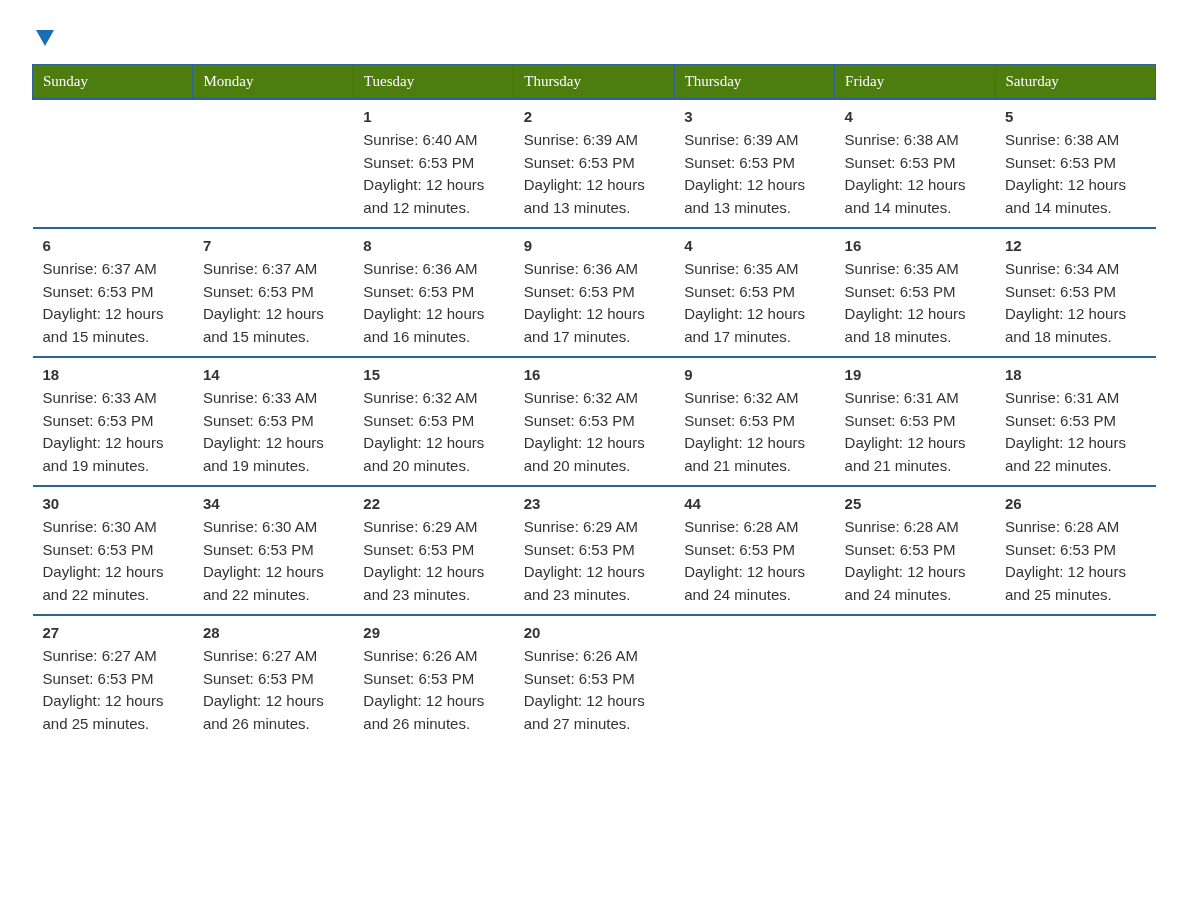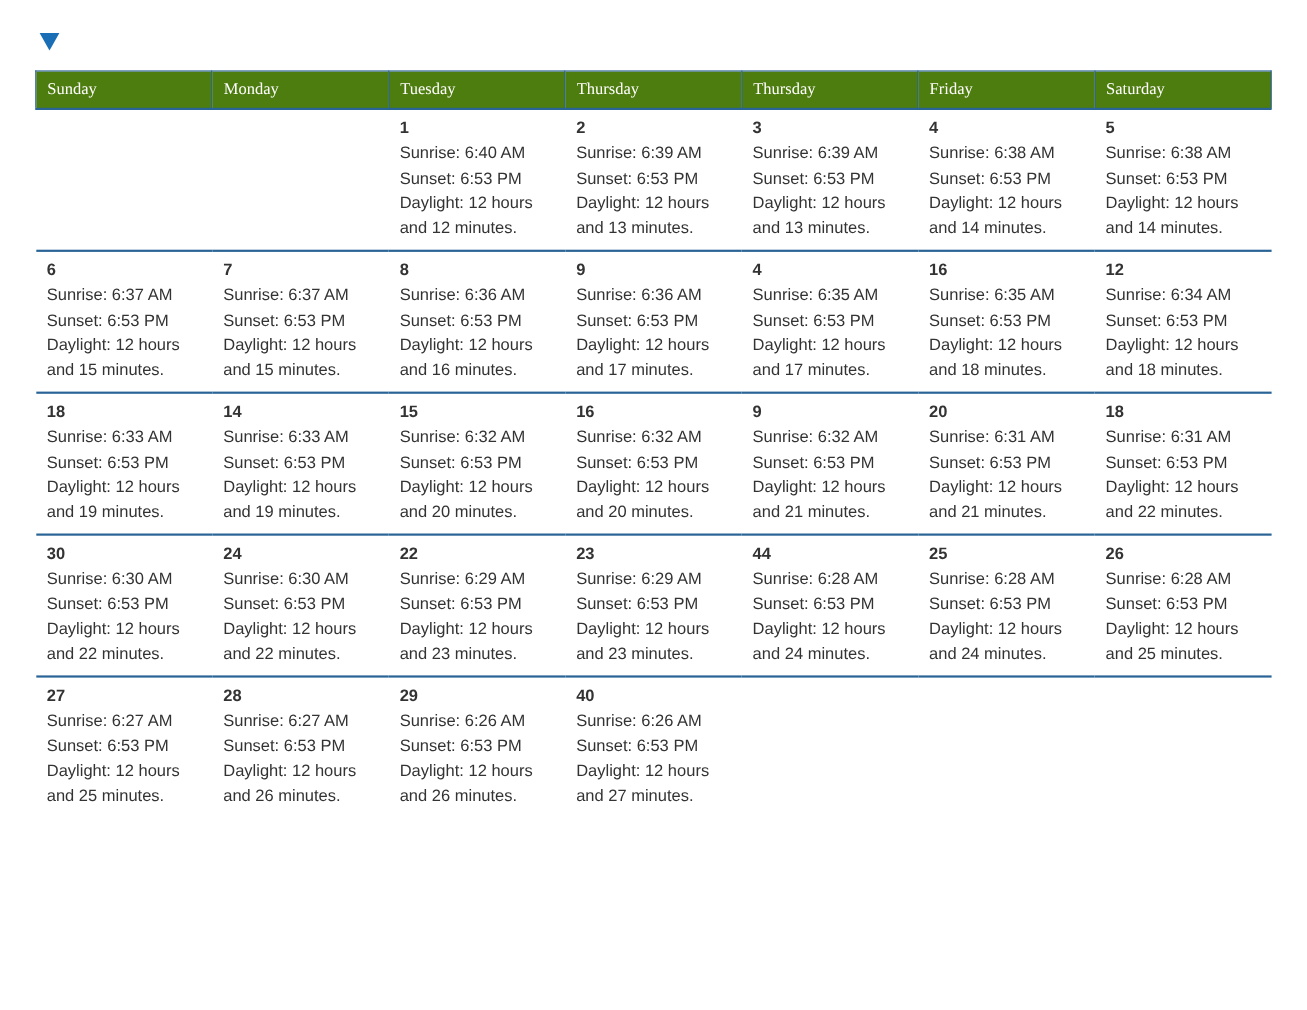--- a/index.html
+++ b/index.html
@@ -194,35 +194,35 @@
         </td>
         <td>
           <span class="day-num">16</span>
           <div class="day-info">Sunrise: 6:32 AM<br>Sunset: 6:53 PM<br>Daylight: 12 hours and 20 minutes.</div>
         </td>
         <td>
           <span class="day-num">9</span>
           <div class="day-info">Sunrise: 6:32 AM<br>Sunset: 6:53 PM<br>Daylight: 12 hours and 21 minutes.</div>
         </td>
         <td>
-          <span class="day-num">20</span>
+          <span class="day-num">19</span>
           <div class="day-info">Sunrise: 6:31 AM<br>Sunset: 6:53 PM<br>Daylight: 12 hours and 21 minutes.</div>
         </td>
         <td>
           <span class="day-num">18</span>
           <div class="day-info">Sunrise: 6:31 AM<br>Sunset: 6:53 PM<br>Daylight: 12 hours and 22 minutes.</div>
         </td>
       </tr>
       <tr>
         <td>
           <span class="day-num">30</span>
           <div class="day-info">Sunrise: 6:30 AM<br>Sunset: 6:53 PM<br>Daylight: 12 hours and 22 minutes.</div>
         </td>
         <td>
-          <span class="day-num">24</span>
+          <span class="day-num">34</span>
           <div class="day-info">Sunrise: 6:30 AM<br>Sunset: 6:53 PM<br>Daylight: 12 hours and 22 minutes.</div>
         </td>
         <td>
           <span class="day-num">22</span>
           <div class="day-info">Sunrise: 6:29 AM<br>Sunset: 6:53 PM<br>Daylight: 12 hours and 23 minutes.</div>
         </td>
         <td>
           <span class="day-num">23</span>
           <div class="day-info">Sunrise: 6:29 AM<br>Sunset: 6:53 PM<br>Daylight: 12 hours and 23 minutes.</div>
         </td>
@@ -246,21 +246,21 @@
         </td>
         <td>
           <span class="day-num">28</span>
           <div class="day-info">Sunrise: 6:27 AM<br>Sunset: 6:53 PM<br>Daylight: 12 hours and 26 minutes.</div>
         </td>
         <td>
           <span class="day-num">29</span>
           <div class="day-info">Sunrise: 6:26 AM<br>Sunset: 6:53 PM<br>Daylight: 12 hours and 26 minutes.</div>
         </td>
         <td>
-          <span class="day-num">40</span>
+          <span class="day-num">20</span>
           <div class="day-info">Sunrise: 6:26 AM<br>Sunset: 6:53 PM<br>Daylight: 12 hours and 27 minutes.</div>
         </td>
         <td class="empty-cell"></td>
         <td class="empty-cell"></td>
         <td class="empty-cell"></td>
       </tr>
     </tbody>
 </table>
 
 </body></html>

